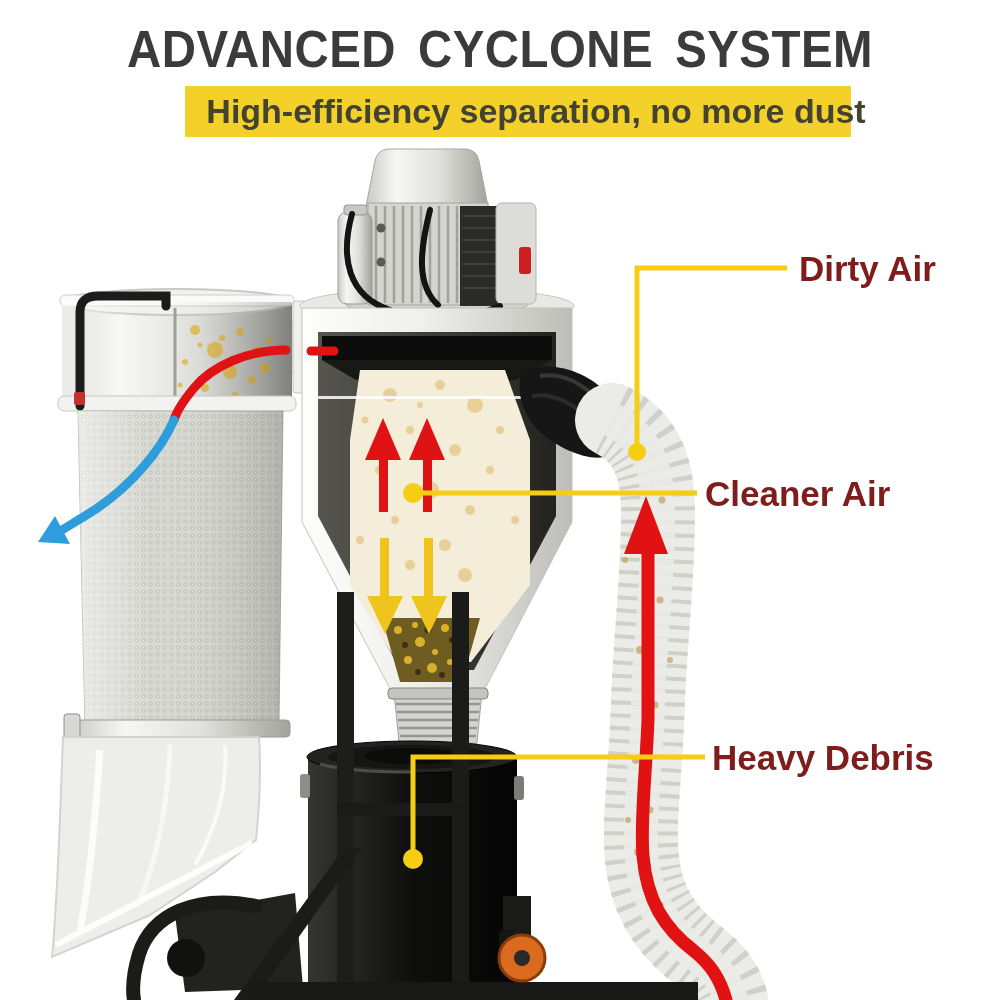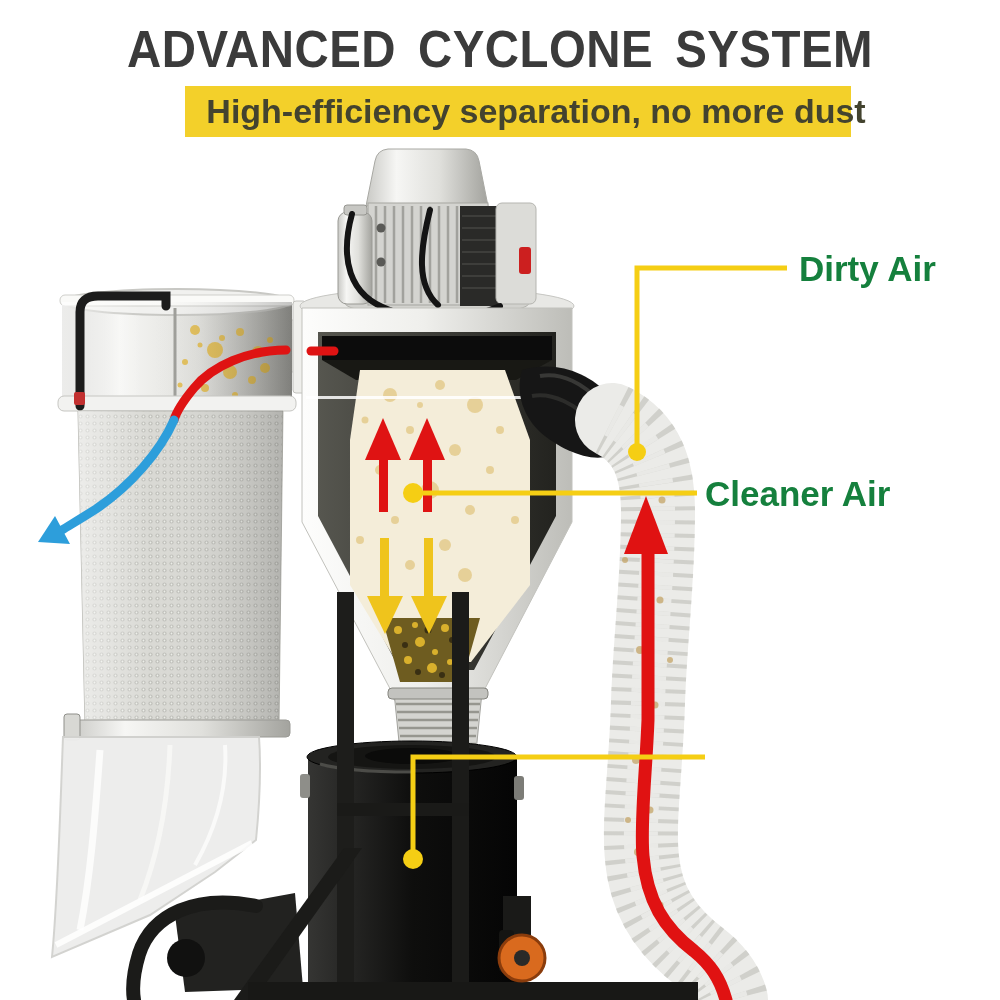--- a/index.html
+++ b/index.html
@@ -14,21 +14,21 @@
     white-space:nowrap;
   }
   .subtitle-bar {
     position:absolute; left:185px; top:86px; width:630px; height:51px;
     background:#F3D02A; display:flex; align-items:center; justify-content:center;padding-left:36px;
   }
   .subtitle-text {
     font-size:34px; font-weight:bold; color:#43432f; white-space:nowrap;
   }
   .label {
-    position:absolute; font-size:35px; font-weight:bold; color:#15803d;
+    position:absolute; font-size:35px; font-weight:bold; color:#7f1d1d;
     white-space:nowrap; line-height:1;
   }
   .label-dirty   { left:799px; top:251px; }
   .label-cleaner { left:705px; top:476px; }
   .label-heavy   { left:712px; top:740px; }
   svg.machine { position:absolute; left:0; top:0; }
 </style>
 </head>
 <body>
 
@@ -360,14 +360,15 @@
       </g>
       <g>
         <path d="M 705,757 L 413,757 L 413,855"></path>
         <circle cx="413" cy="859" r="10" fill="#f5ce14" stroke="none"></circle>
       </g>
     </g>
   </svg>
 
   <div class="label label-dirty">Dirty Air</div>
   <div class="label label-cleaner">Cleaner Air</div>
+  <div class="label label-heavy">Heavy Debris</div>
 
 </div>
 
 </body></html>

